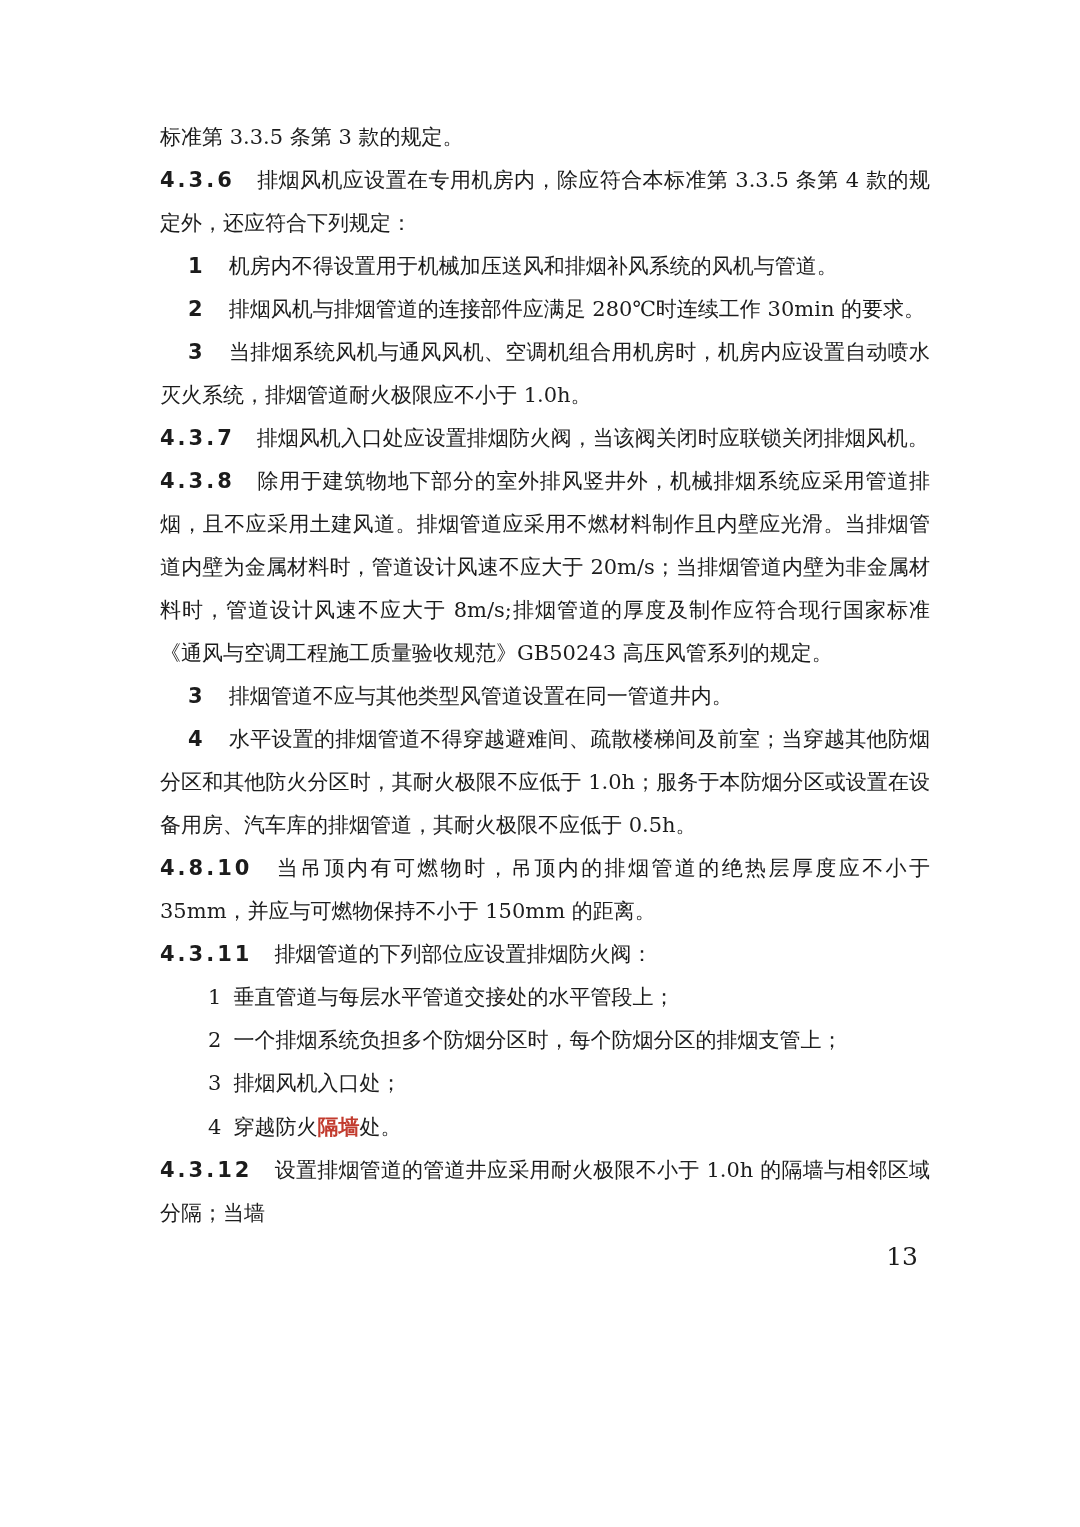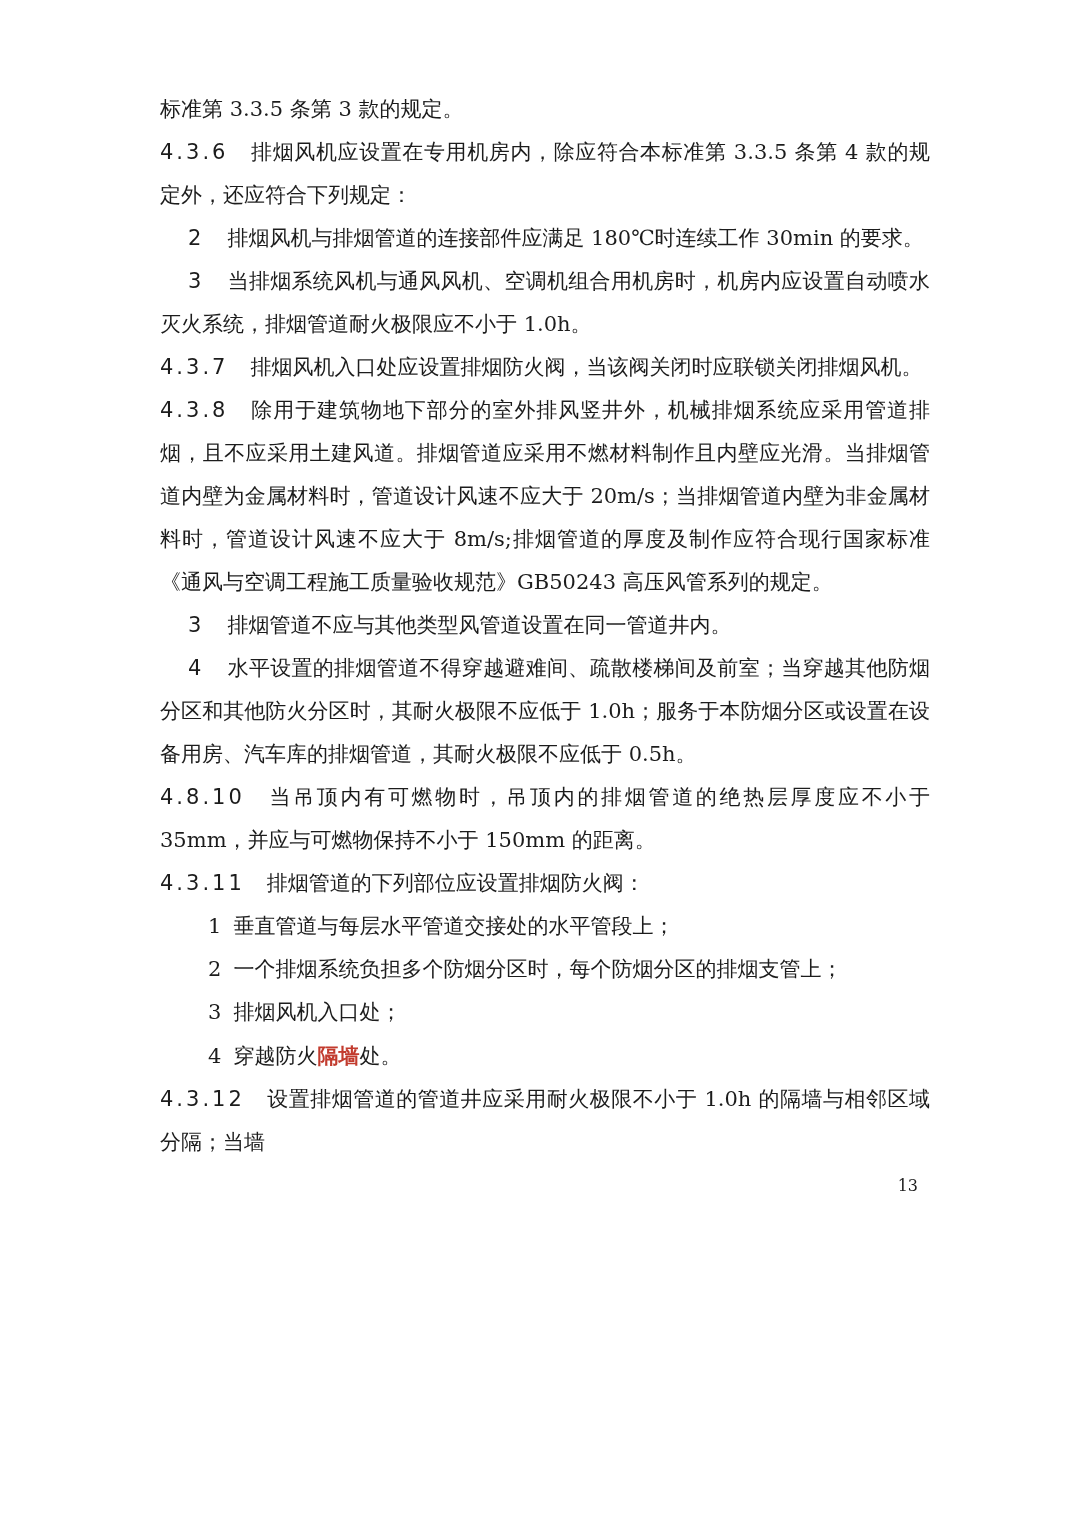--- a/index.html
+++ b/index.html
@@ -12,32 +12,32 @@
     width: 1080px;
     height: 1527px;
     background: #ffffff;
     overflow: hidden;
     font-family: "DejaVu Serif", "Liberation Serif", serif;
     font-size: 21px;
     line-height: 43px;
     color: #1c1c1c;
   }
   .content {
-    padding: 88px 150px 0 160px;
+    padding: 116px 150px 0 160px;
   }
   .content p {
     margin: 0;
     text-align: justify;
     text-align-last: left;
   }
   
   p.clause { text-indent: 0; }
   .num {
     font-family: "DejaVu Sans", "Liberation Sans", sans-serif;
-    font-weight: normal;
+    font-weight: bold;
   }
   p.clause > .num {
     letter-spacing: 3px;
     margin-right: 22px;
   }
   
   p.item { text-indent: 28px; }
   p.item > .num { margin-right: 26px; }
   
   p.subitem { text-indent: 48px; }
@@ -45,32 +45,33 @@
     font-family: "DejaVu Serif", "Liberation Serif", serif;
     font-weight: normal;
     margin-right: 12px;
   }
   .hl { color: var(--hl-color, #c23b2e); font-weight: bold; }
   .page-number {
     text-align: right;
     padding-right: 162px;
     line-height: 43px;
     font-family: "DejaVu Serif", "Liberation Serif", serif;
-    font-size: 16px;
+    font-size: 25px;
     color: #1c1c1c;
   }
 </style>
 </head>
 <body>
 
 <div class="page" style="background: rgb(255, 255, 255); color: rgb(28, 28, 28); --hl-color: #c23b2e;">
   <div class="content" id="content">
       <p class="plain"><span>标准第 3.3.5 条第 3 款的规定。</span></p>
       <p class="clause"><span class="num">4.3.6</span><span>排烟风机应设置在专用机房内，除应符合本标准第 3.3.5 条第 4 款的规定外，还应符合下列规定：</span></p>
-      <p class="item"><span class="num">2</span><span>排烟风机与排烟管道的连接部件应满足 180℃时连续工作 30min 的要求。</span></p>
+      <p class="item"><span class="num">1</span><span>机房内不得设置用于机械加压送风和排烟补风系统的风机与管道。</span></p>
+      <p class="item"><span class="num">2</span><span>排烟风机与排烟管道的连接部件应满足 280℃时连续工作 30min 的要求。</span></p>
       <p class="item"><span class="num">3</span><span>当排烟系统风机与通风风机、空调机组合用机房时，机房内应设置自动喷水灭火系统，排烟管道耐火极限应不小于 1.0h。</span></p>
       <p class="clause"><span class="num">4.3.7</span><span>排烟风机入口处应设置排烟防火阀，当该阀关闭时应联锁关闭排烟风机。</span></p>
       <p class="clause"><span class="num">4.3.8</span><span>除用于建筑物地下部分的室外排风竖井外，机械排烟系统应采用管道排烟，且不应采用土建风道。排烟管道应采用不燃材料制作且内壁应光滑。当排烟管道内壁为金属材料时，管道设计风速不应大于 20m/s；当排烟管道内壁为非金属材料时，管道设计风速不应大于 8m/s;排烟管道的厚度及制作应符合现行国家标准《通风与空调工程施工质量验收规范》GB50243 高压风管系列的规定。</span></p>
       <p class="item"><span class="num">3</span><span>排烟管道不应与其他类型风管道设置在同一管道井内。</span></p>
       <p class="item"><span class="num">4</span><span>水平设置的排烟管道不得穿越避难间、疏散楼梯间及前室；当穿越其他防烟分区和其他防火分区时，其耐火极限不应低于 1.0h；服务于本防烟分区或设置在设备用房、汽车库的排烟管道，其耐火极限不应低于 0.5h。</span></p>
       <p class="clause"><span class="num">4.8.10</span><span>当吊顶内有可燃物时，吊顶内的排烟管道的绝热层厚度应不小于 35mm，并应与可燃物保持不小于 150mm 的距离。</span></p>
       <p class="clause"><span class="num">4.3.11</span><span>排烟管道的下列部位应设置排烟防火阀：</span></p>
       <p class="subitem"><span class="num">1</span><span>垂直管道与每层水平管道交接处的水平管段上；</span></p>
       <p class="subitem"><span class="num">2</span><span>一个排烟系统负担多个防烟分区时，每个防烟分区的排烟支管上；</span></p>
       <p class="subitem"><span class="num">3</span><span>排烟风机入口处；</span></p>

